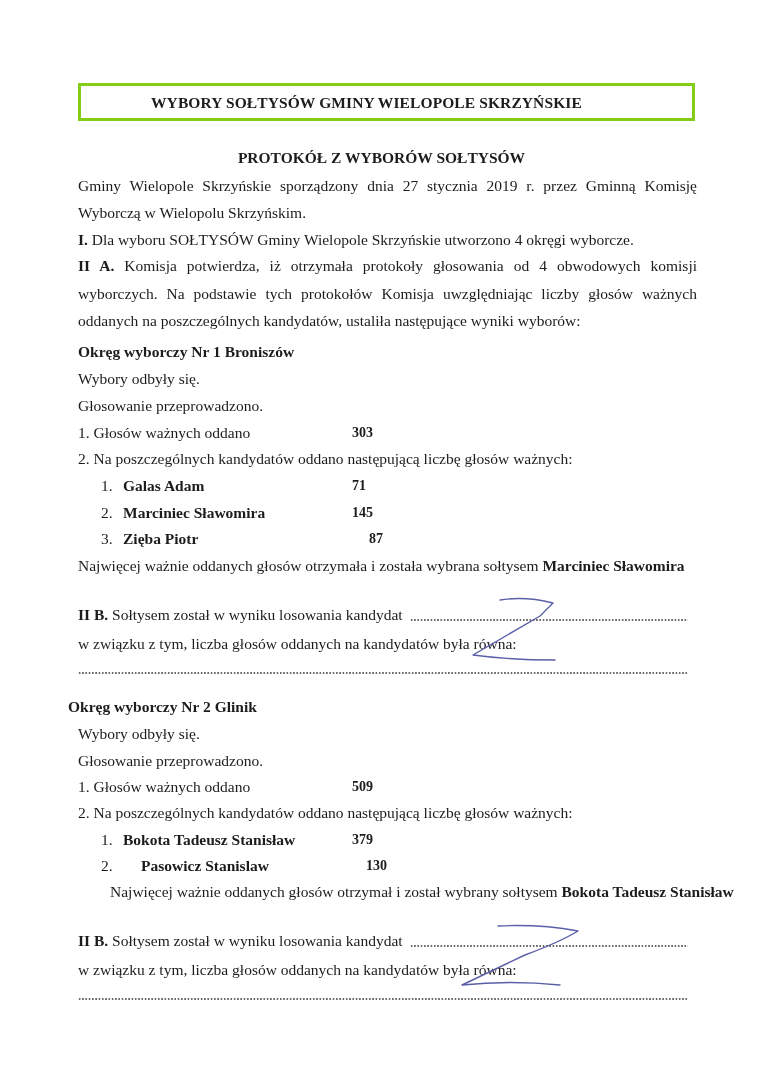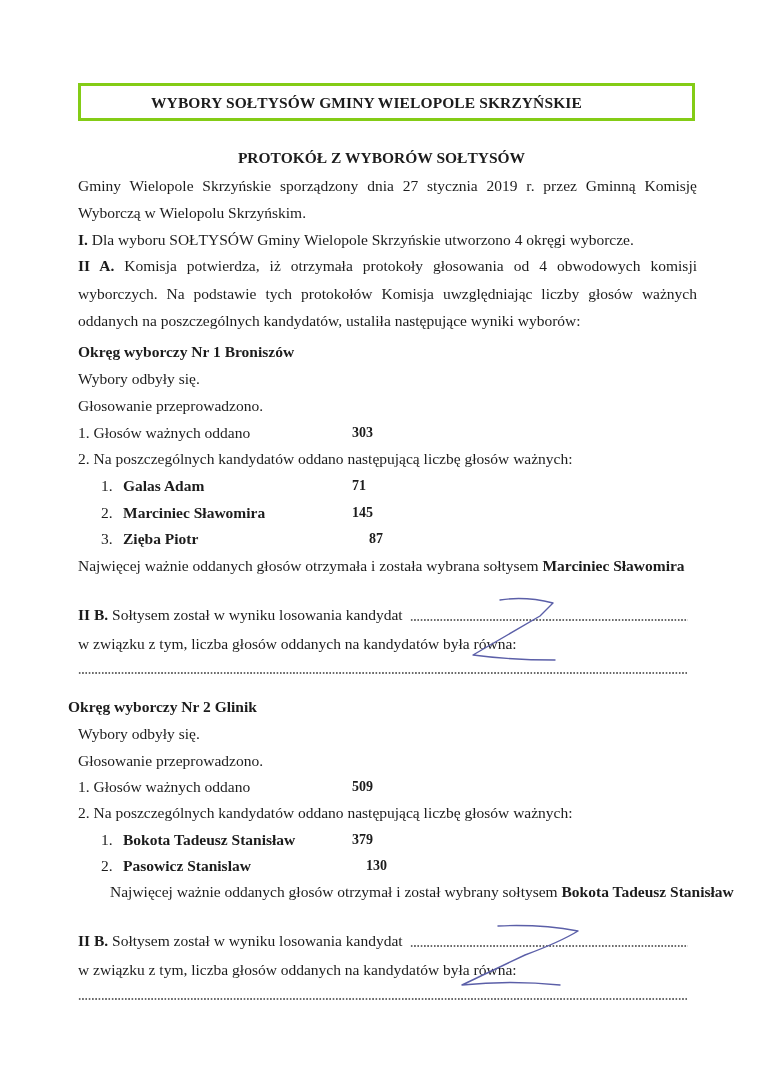--- a/index.html
+++ b/index.html
@@ -97,21 +97,21 @@
   <div class="line" style="left:78px; top:803px;">2.  Na  poszczególnych kandydatów oddano następującą liczbę głosów ważnych:</div>
 
   <div>
     <div>
       <div class="line" style="left:101px; top:830px;">1.</div>
       <div class="line bold" style="left:123px; top:830px;">Bokota Tadeusz Stanisław</div>
       <div class="num" style="left:352px; top:830px;">379</div>
     </div>
     <div>
       <div class="line" style="left:101px; top:856px;">2.</div>
-      <div class="line bold" style="left:123px; top:856px;">Pasowicz Stanislaw</div>
+      <div class="line bold" style="left:141px; top:856px;">Pasowicz Stanislaw</div>
       <div class="num" style="left:366px; top:856px;">130</div>
     </div>
   </div>
 
   <div class="line" style="left:78px; top:882px;margin-left:32px;">
     <span>Najwięcej ważnie oddanych głosów otrzymał i został wybrany sołtysem </span><span class="bold">Bokota Tadeusz Stanisław</span>
   </div>
 
   <div class="line" style="left:78px; top:931px;">
     <span class="bold">II B.</span><span> Sołtysem został w wyniku losowania kandydat</span>

